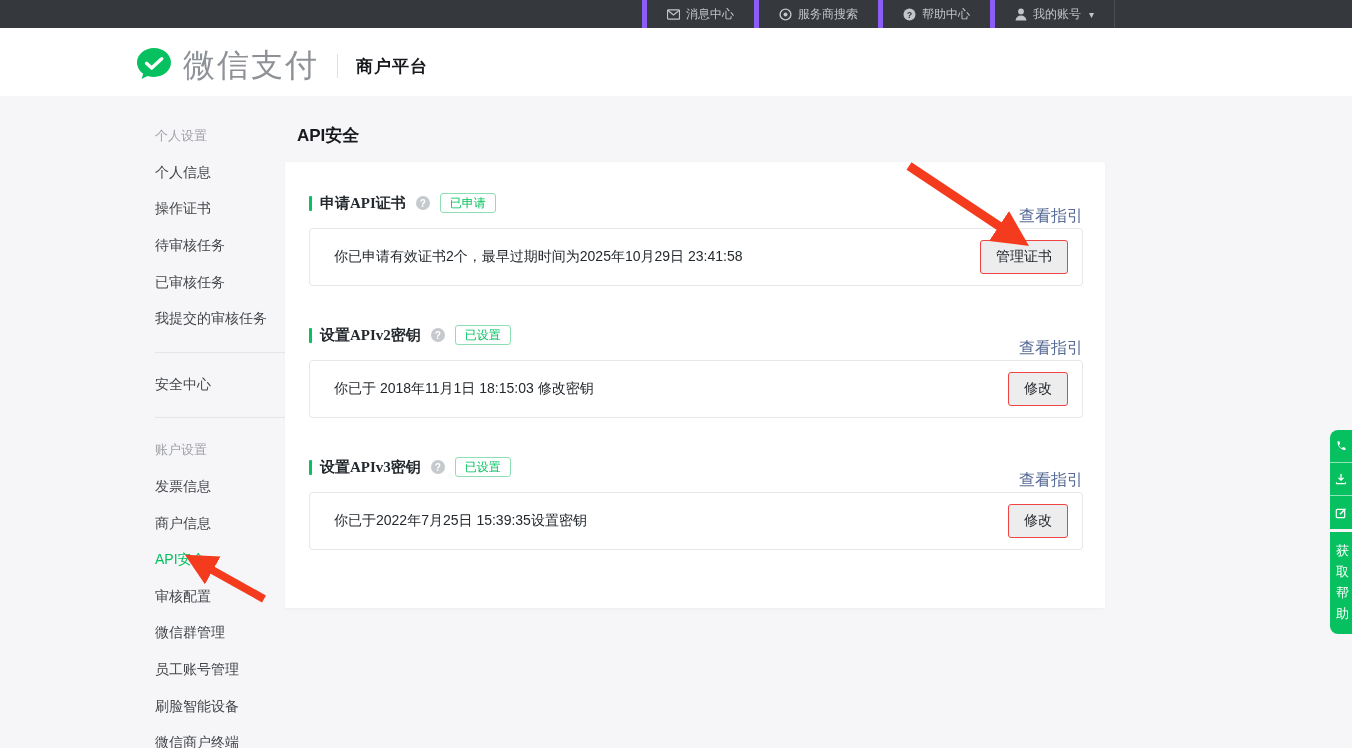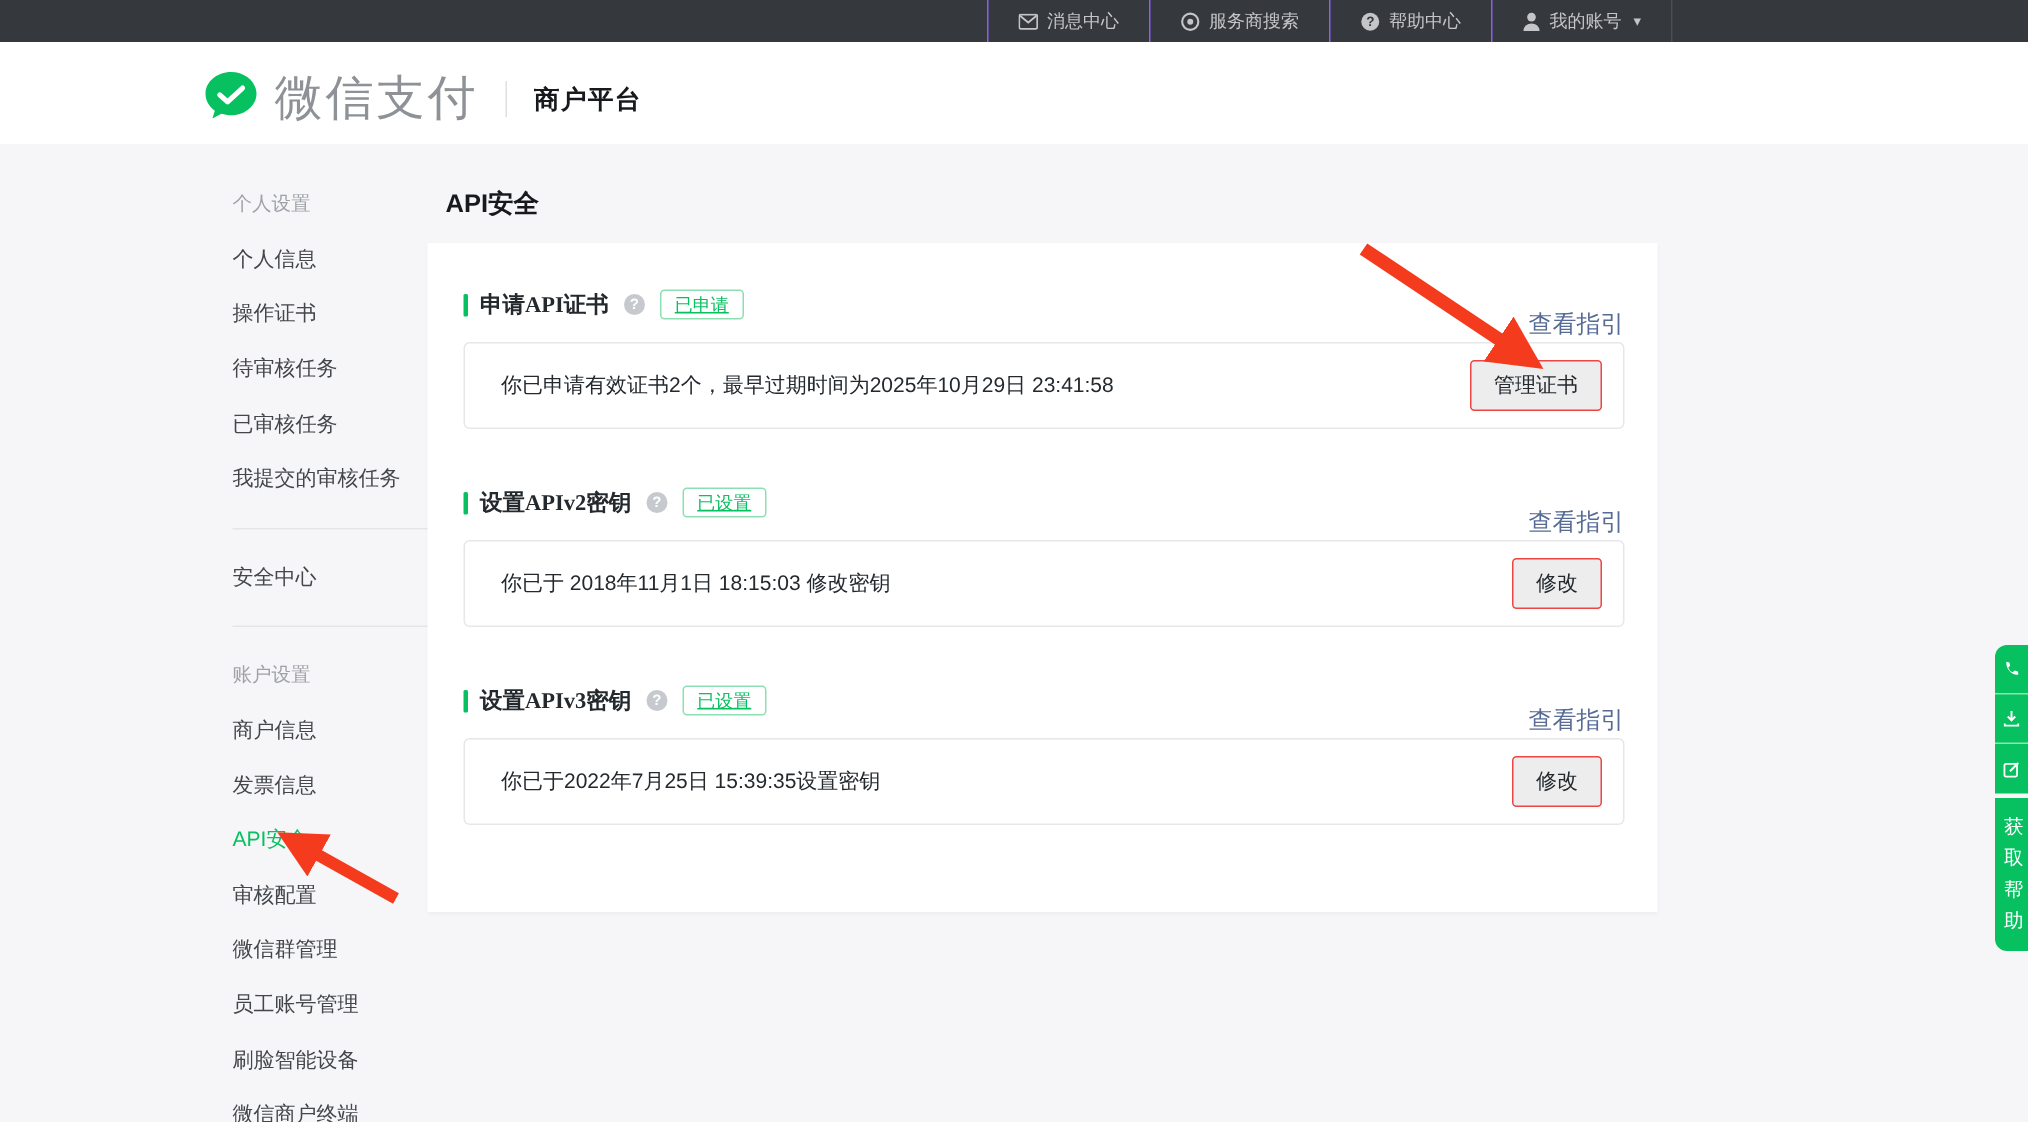--- a/index.html
+++ b/index.html
@@ -12,21 +12,21 @@
   }
 
   
   .topbar {
     position:absolute; top:0; left:0; right:0; height:28px;
     background:#35383d; display:flex; justify-content:flex-end;
     align-items:stretch; padding-right:237px;
   }
   .topbar-item {
     display:flex; align-items:center; gap:6px; padding:0 20px;
-    color:#c3c5c8; font-size:12px; border-left:1px solid #8b5cf6; cursor:pointer;
+    color:#c3c5c8; font-size:12px; border-left:5px solid #8b5cf6; cursor:pointer;
   }
   .topbar-item:last-child { border-right:1px solid #4b4e52; }
   .topbar-item svg { display:block; }
   .caret { font-size:10px; color:#c3c5c8; margin-left:2px; }
 
   
   .header { position:absolute; top:28px; left:0; right:0; height:68px; background:#ffffff; }
   .logo { position:absolute; left:135px; top:16px; display:flex; align-items:center; cursor:pointer; }
   .brand-text { font-size:32px; color:#8e9297; letter-spacing:2px; margin-left:10px; font-weight:400; }
   .logo-sep { width:1px; height:24px; background:#e0e0e0; margin:0 18px; }
@@ -56,21 +56,21 @@
   .sec-head { display:flex; align-items:center; height:22px; margin-bottom:14px; }
   .sec-bar { width:3px; height:15px; background:#07c160; margin-right:8px; border-radius:1px; }
   .sec-title { font-size:15px; font-weight:700; color:#24292e; font-family:"Liberation Serif", serif; }
   .q-icon {
     width:14px; height:14px; border-radius:50%; background:#c6c9ce; color:#fff;
     font-size:10px; font-weight:700; display:flex; align-items:center; justify-content:center;
     margin:0 10px; cursor:pointer; flex:none;
   }
   .badge {
     font-size:12px; color:#07c160; border:1px solid #8bdfb2; border-radius:3px;
-    padding:2px 9px; line-height:14px; background:#fff; white-space:nowrap;text-decoration:underline;
+    padding:2px 9px; line-height:14px; background:#fff; white-space:nowrap;
   }
   .sec-guide { margin-left:auto; margin-top:26px; color:#576b95; font-size:16px; cursor:pointer; }
   .sec-box {
     height:58px; border:1px solid #e7e7eb; border-radius:4px;
     display:flex; align-items:center; justify-content:space-between;
     padding:0 14px 0 24px; margin-bottom:38px;gap:24px;
   }
   .sec-box-text { font-size:14px; color:#24292e; }
   .btn {
     background:#ededed; border:1px solid #ef4444; border-radius:3px;
@@ -153,22 +153,22 @@
   <div class="side-row heading">个人设置</div>
   <div class="side-row">个人信息</div>
   <div class="side-row">操作证书</div>
   <div class="side-row">待审核任务</div>
   <div class="side-row">已审核任务</div>
   <div class="side-row">我提交的审核任务</div>
   <div class="side-divider"></div>
   <div class="side-row">安全中心</div>
   <div class="side-divider"></div>
   <div class="side-row heading">账户设置</div>
+  <div class="side-row">发票信息</div>
   <div class="side-row">商户信息</div>
-  <div class="side-row">发票信息</div>
   <div class="side-row active">API安全</div>
   <div class="side-row">审核配置</div>
   <div class="side-row">微信群管理</div>
   <div class="side-row">员工账号管理</div>
   <div class="side-row">刷脸智能设备</div>
   <div class="side-row">微信商户终端</div>
 </div>
 
 <div class="page-title">API安全</div>
 

